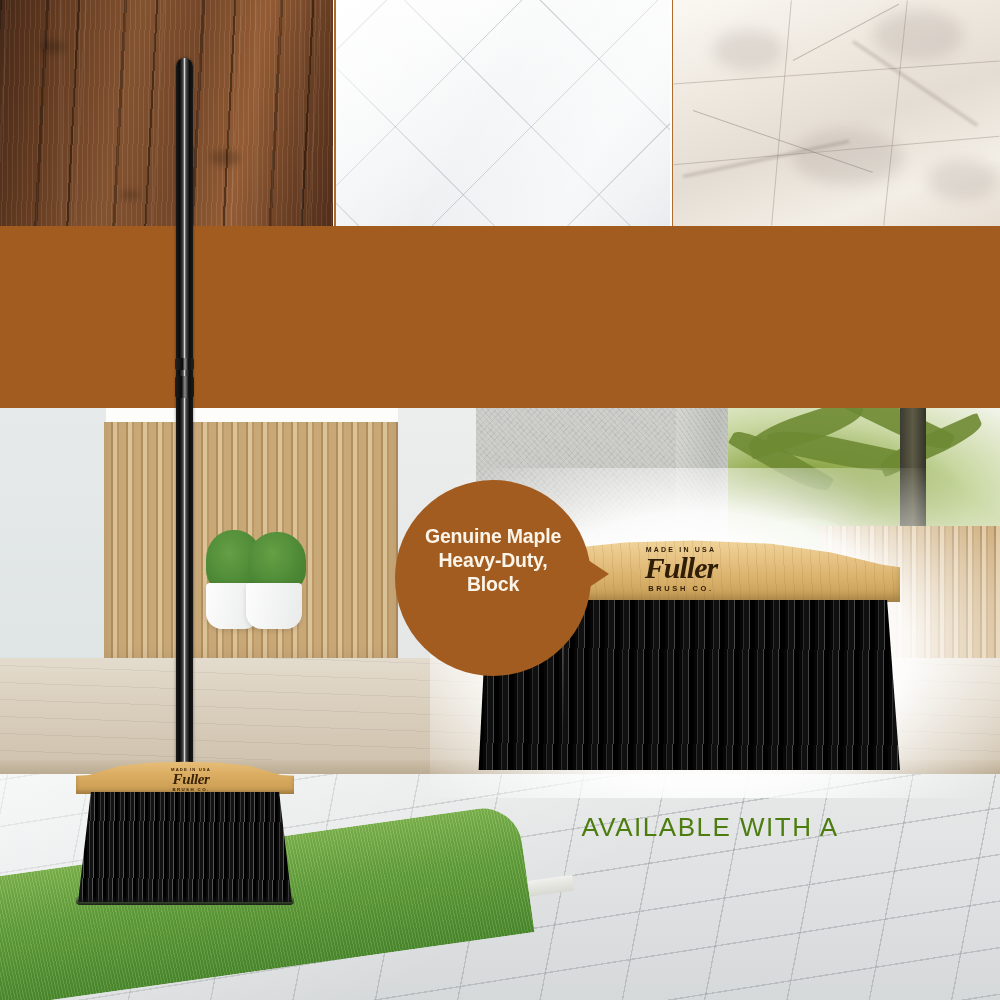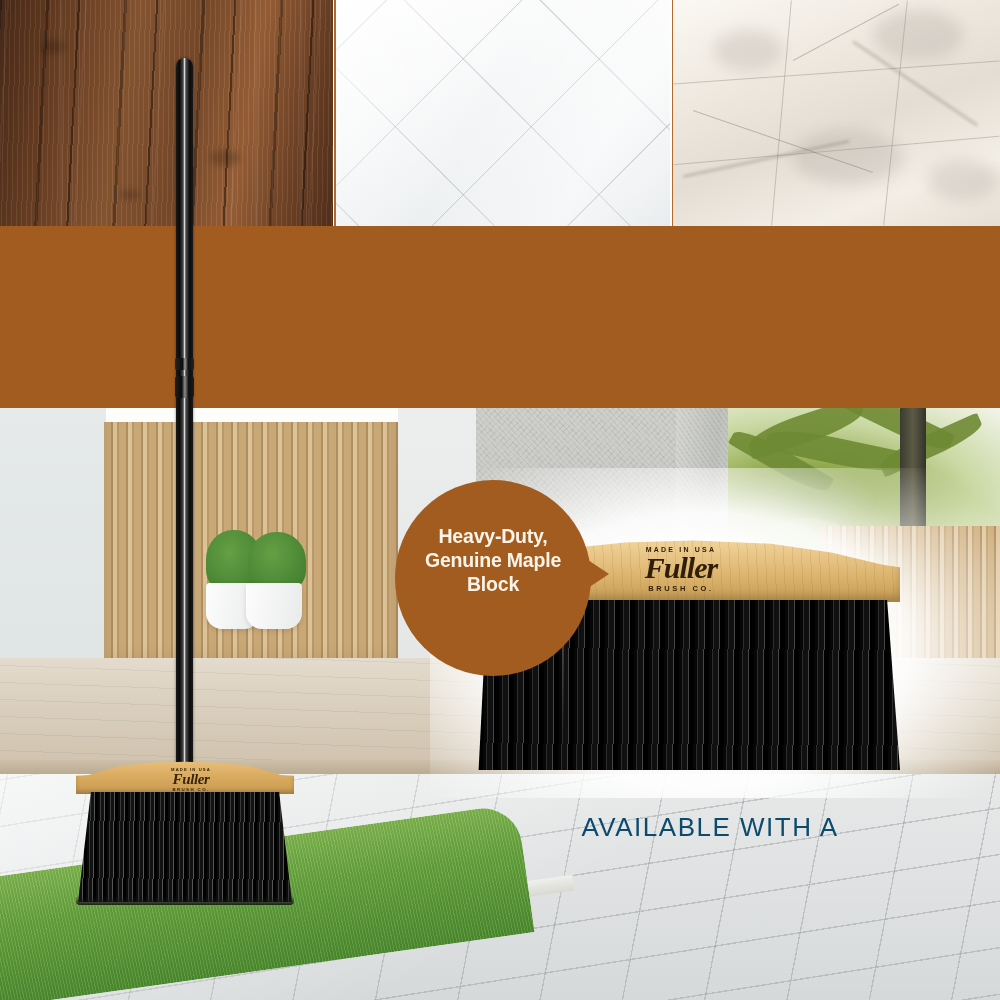--- a/index.html
+++ b/index.html
@@ -189,21 +189,21 @@
   .callout{position:absolute;left:395px;top:480px;width:196px;height:196px;z-index:9;}
   .callout .circle{position:absolute;inset:0;border-radius:50%;background:#a35c20;}
   .callout .point{position:absolute;left:178px;top:70px;width:0;height:0;
     border-top:24px solid transparent;border-bottom:24px solid transparent;
     border-left:36px solid #a35c20;}
   .callout .ctext{position:absolute;left:0;top:44px;width:196px;text-align:center;
     color:#fbf4e9;font-weight:700;font-size:19.5px;line-height:24px;letter-spacing:-.2px;}
 
   
   .bottomtext{position:absolute;left:480px;top:812px;width:460px;text-align:center;z-index:10;}
-  .bottomtext .avail{font-size:26px;font-weight:300;letter-spacing:1.5px;color:#0c4a6e;line-height:30px;}
+  .bottomtext .avail{font-size:26px;font-weight:300;letter-spacing:1.5px;color:#4d7c0f;line-height:30px;}
   .bottomtext .big1,.bottomtext .big2{font-size:37px;font-weight:700;color:#a35c20;
     line-height:42px;letter-spacing:-.4px;}
 </style>
 </head>
 <body>
 
 <div id="stage">
 
   <div class="topstrip">
 
@@ -310,22 +310,22 @@
       <div class="lg-co">BRUSH CO.</div>
     </div>
     <div class="bristle"></div>
     <div class="split"></div>
   </div>
 
   <div class="callout">
     <div class="point"></div>
     <div class="circle"></div>
     <div class="ctext">
+      <div>Genuine Maple</div>
       <div>Heavy-Duty,</div>
-      <div>Genuine Maple</div>
       <div>Block</div>
     </div>
   </div>
 
   <div class="bottomtext">
     <div class="avail">AVAILABLE WITH A</div>
   </div>
 
 </div>
 

